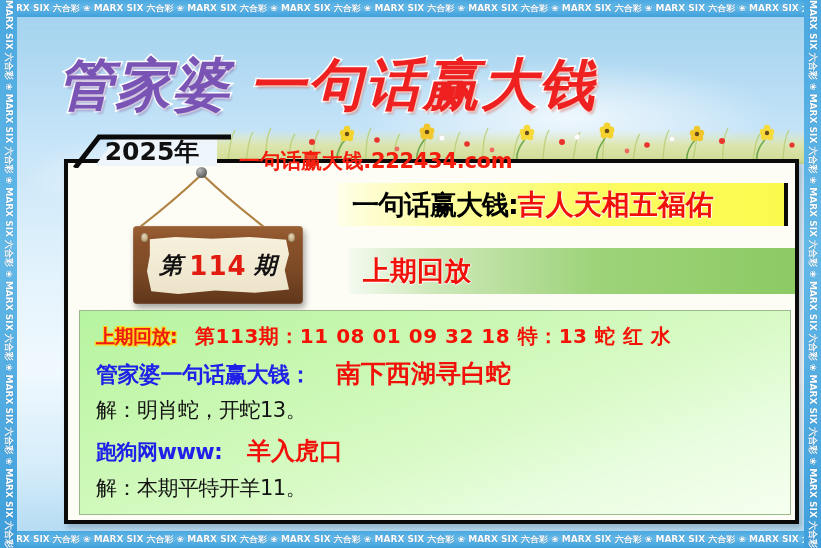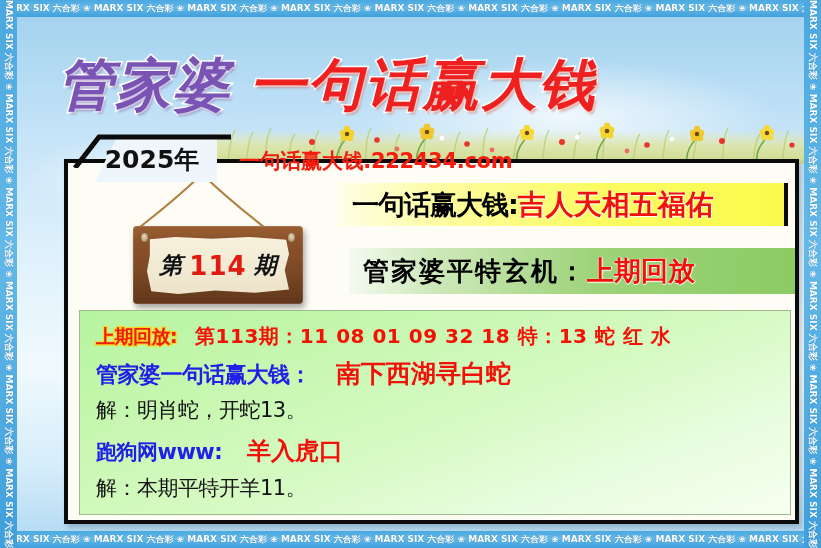--- a/index.html
+++ b/index.html
@@ -93,21 +93,21 @@
   
   #panel {
     position:absolute; left:47px; top:133px; width:735px; height:365px;
     background:#fdfdf5;
     border:4px solid #0b0b0b;
     z-index:3;
     box-shadow:3px 4px 5px rgba(40,60,80,.25);
   }
   
   #year-tab {
-    position:absolute; left:58px; top:110px; width:142px; height:46px;
+    position:absolute; left:58px; top:110px; width:142px; height:30px;
     z-index:5;
     display:flex; align-items:center; justify-content:center;
   }
   #year-tab .tab-shape {
     position:absolute; inset:0;
     background:#eef6fc;
     clip-path:polygon(14% 100%, 30% 0%, 100% 0%, 100% 100%);
   }
   #year-label {
     position:relative; z-index:2;
@@ -414,21 +414,20 @@
           </div>
         </div>
       </div>
 
       <div class="banner" id="banner-yellow">
         <span class="bn-black">一句话赢大钱:</span>
         <span class="bn-red">吉人天相五福佑</span>
       </div>
 
       <div class="banner" id="banner-green">
-        <span class="bn-black">管家婆平特玄机：</span>
         <span class="bn-red">上期回放</span>
       </div>
 
       <div id="content-box">
 
         <div class="line" id="row1">
           <span id="lbl-recap">上期回放:</span>
           <span id="recap-nums">第113期：11 08 01 09 32 18 特：13 蛇 红 水</span>
         </div>
 

